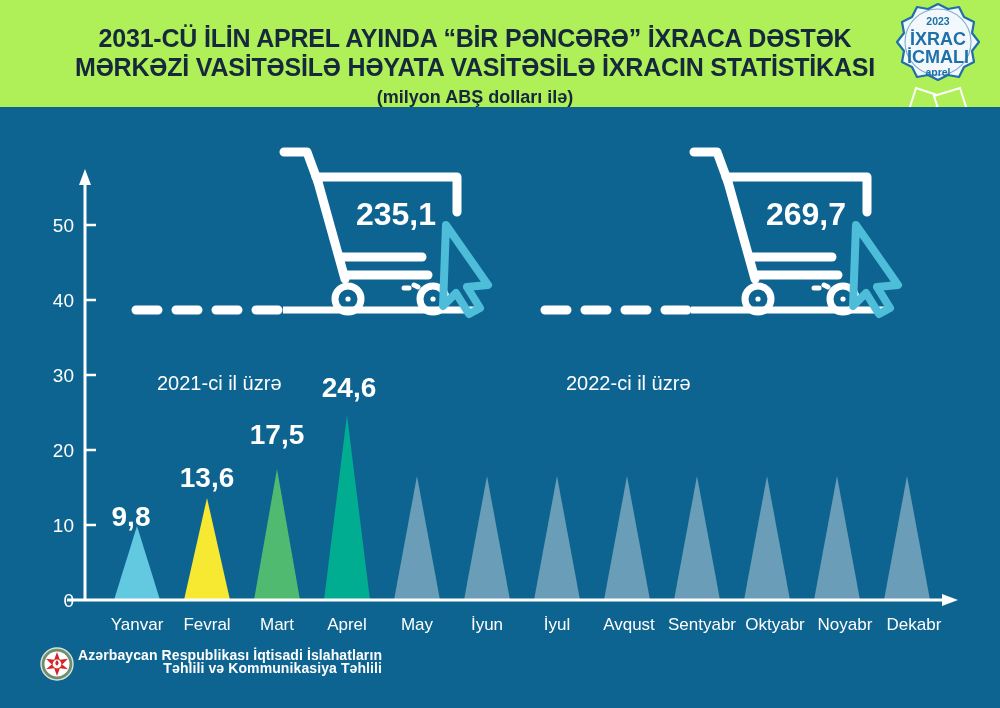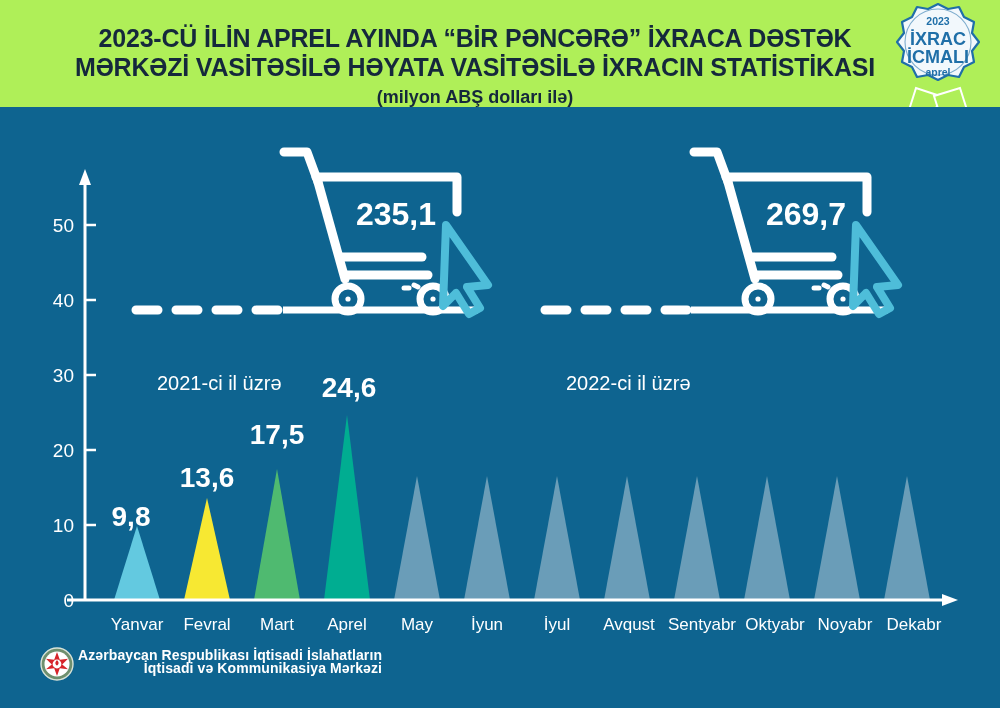--- a/index.html
+++ b/index.html
@@ -61,21 +61,21 @@
     text-align:right;
   }
 </style>
 </head>
 <body>
 
 <div id="root">
 
   <div class="header">
     <div class="header-titles">
-      <div class="title-line">2023-CÜ İLİN APREL AYINDA “BİR PƏNCƏRƏ” İXRACA DƏSTƏK</div>
+      <div class="title-line">2031-CÜ İLİN APREL AYINDA “BİR PƏNCƏRƏ” İXRACA DƏSTƏK</div>
       <div class="title-line">MƏRKƏZİ VASİTƏSİLƏ HƏYATA VASİTƏSİLƏ İXRACIN STATİSTİKASI</div>
       <div class="title-sub">(milyon ABŞ dolları ilə)</div>
     </div>
 
     <div class="badge">
       <svg width="120" height="140" viewBox="0 0 120 140">
 
         <g>
           <path d="M38 92 L24 136 L40 126 L50 138 L62 100 Z" fill="#AFEF58" stroke="#FFFFFF" stroke-width="2"></path>
           <path d="M82 92 L96 136 L80 126 L68 138 L56 100 Z" fill="#AFEF58" stroke="#FFFFFF" stroke-width="2"></path>
@@ -224,17 +224,17 @@
       <circle cx="17" cy="17" r="16" fill="#6E8F6E" stroke="#D8E3D8" stroke-width="1.4"></circle>
       <circle cx="17" cy="17" r="12.5" fill="#FFFFFF"></circle>
       <g transform="translate(17,17)">
         <polygon points="0,-12 2.8,-4.2 11,-5.2 5.2,0.6 11,5.2 2.8,4.2 0,12 -2.8,4.2 -11,5.2 -5.2,0.6 -11,-5.2 -2.8,-4.2" fill="#D7242A"></polygon>
       </g>
       <circle cx="17" cy="17" r="4.4" fill="#FFFFFF"></circle>
       <path d="M17 13.2 c1.9 1.6 2.4 3.6 0 5.4 c-2.4 -1.8 -1.9 -3.8 0 -5.4 z" fill="#D7242A"></path>
     </svg>
     <div class="footer-text">
       <div>Azərbaycan Respublikası İqtisadi İslahatların</div>
-      <div>İqtisadi və Kommunikasiya Mərkəzi</div>
+      <div>Təhlili və Kommunikasiya Təhlili</div>
     </div>
   </div>
 
 </div>
 
 </body></html>

